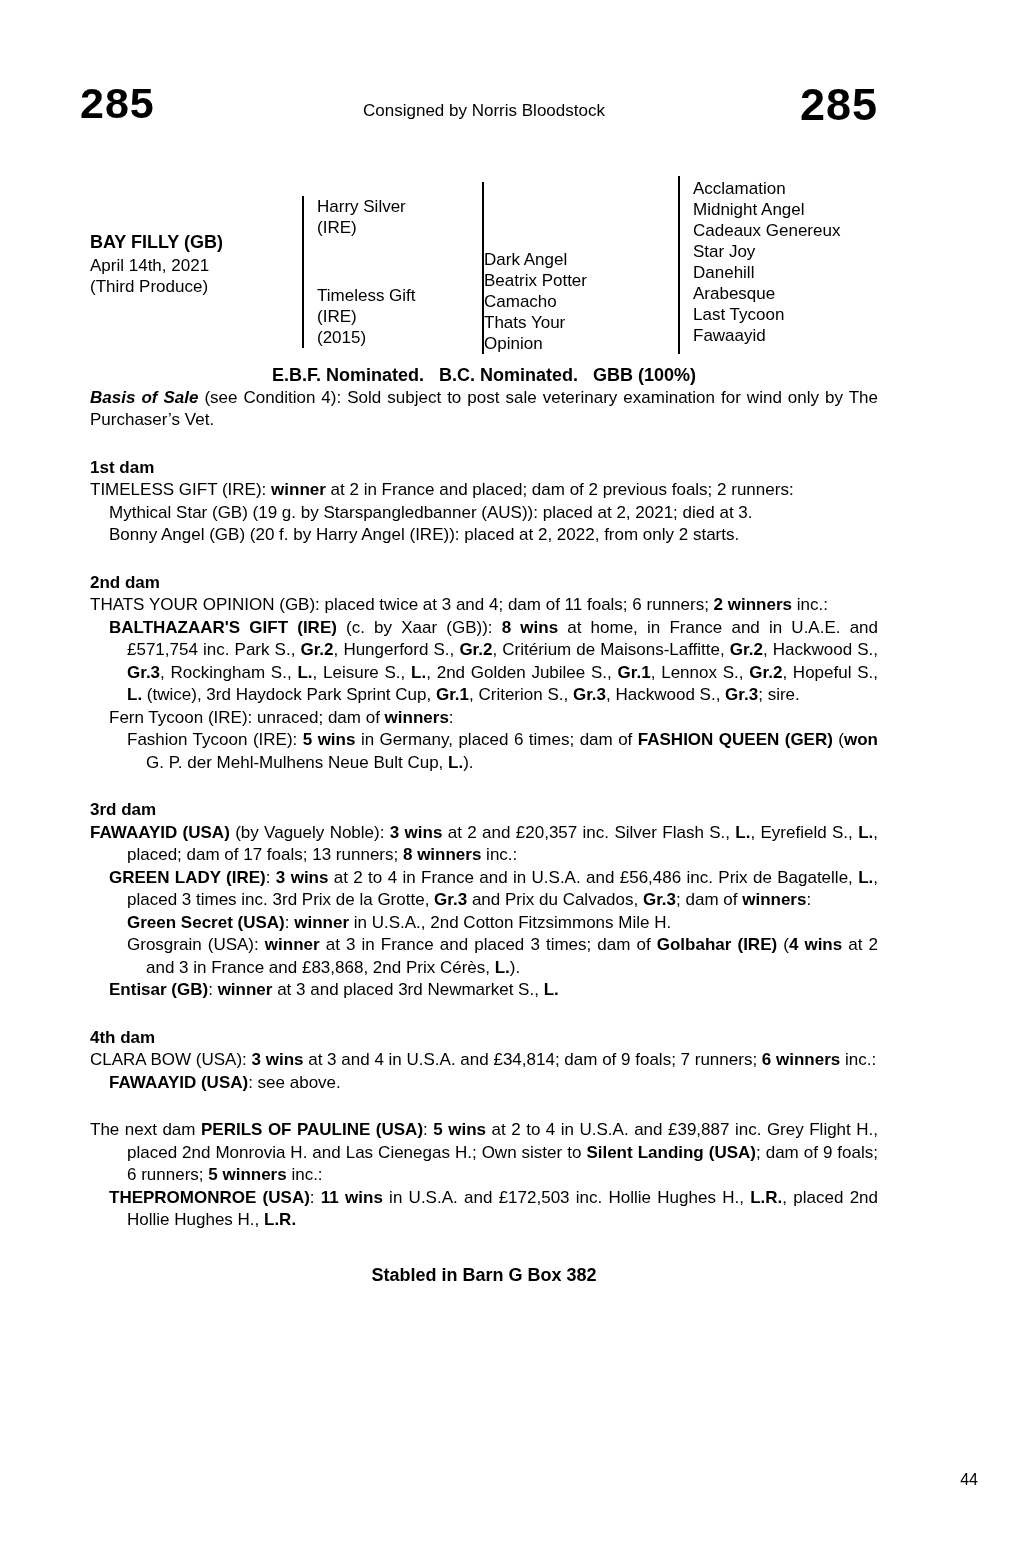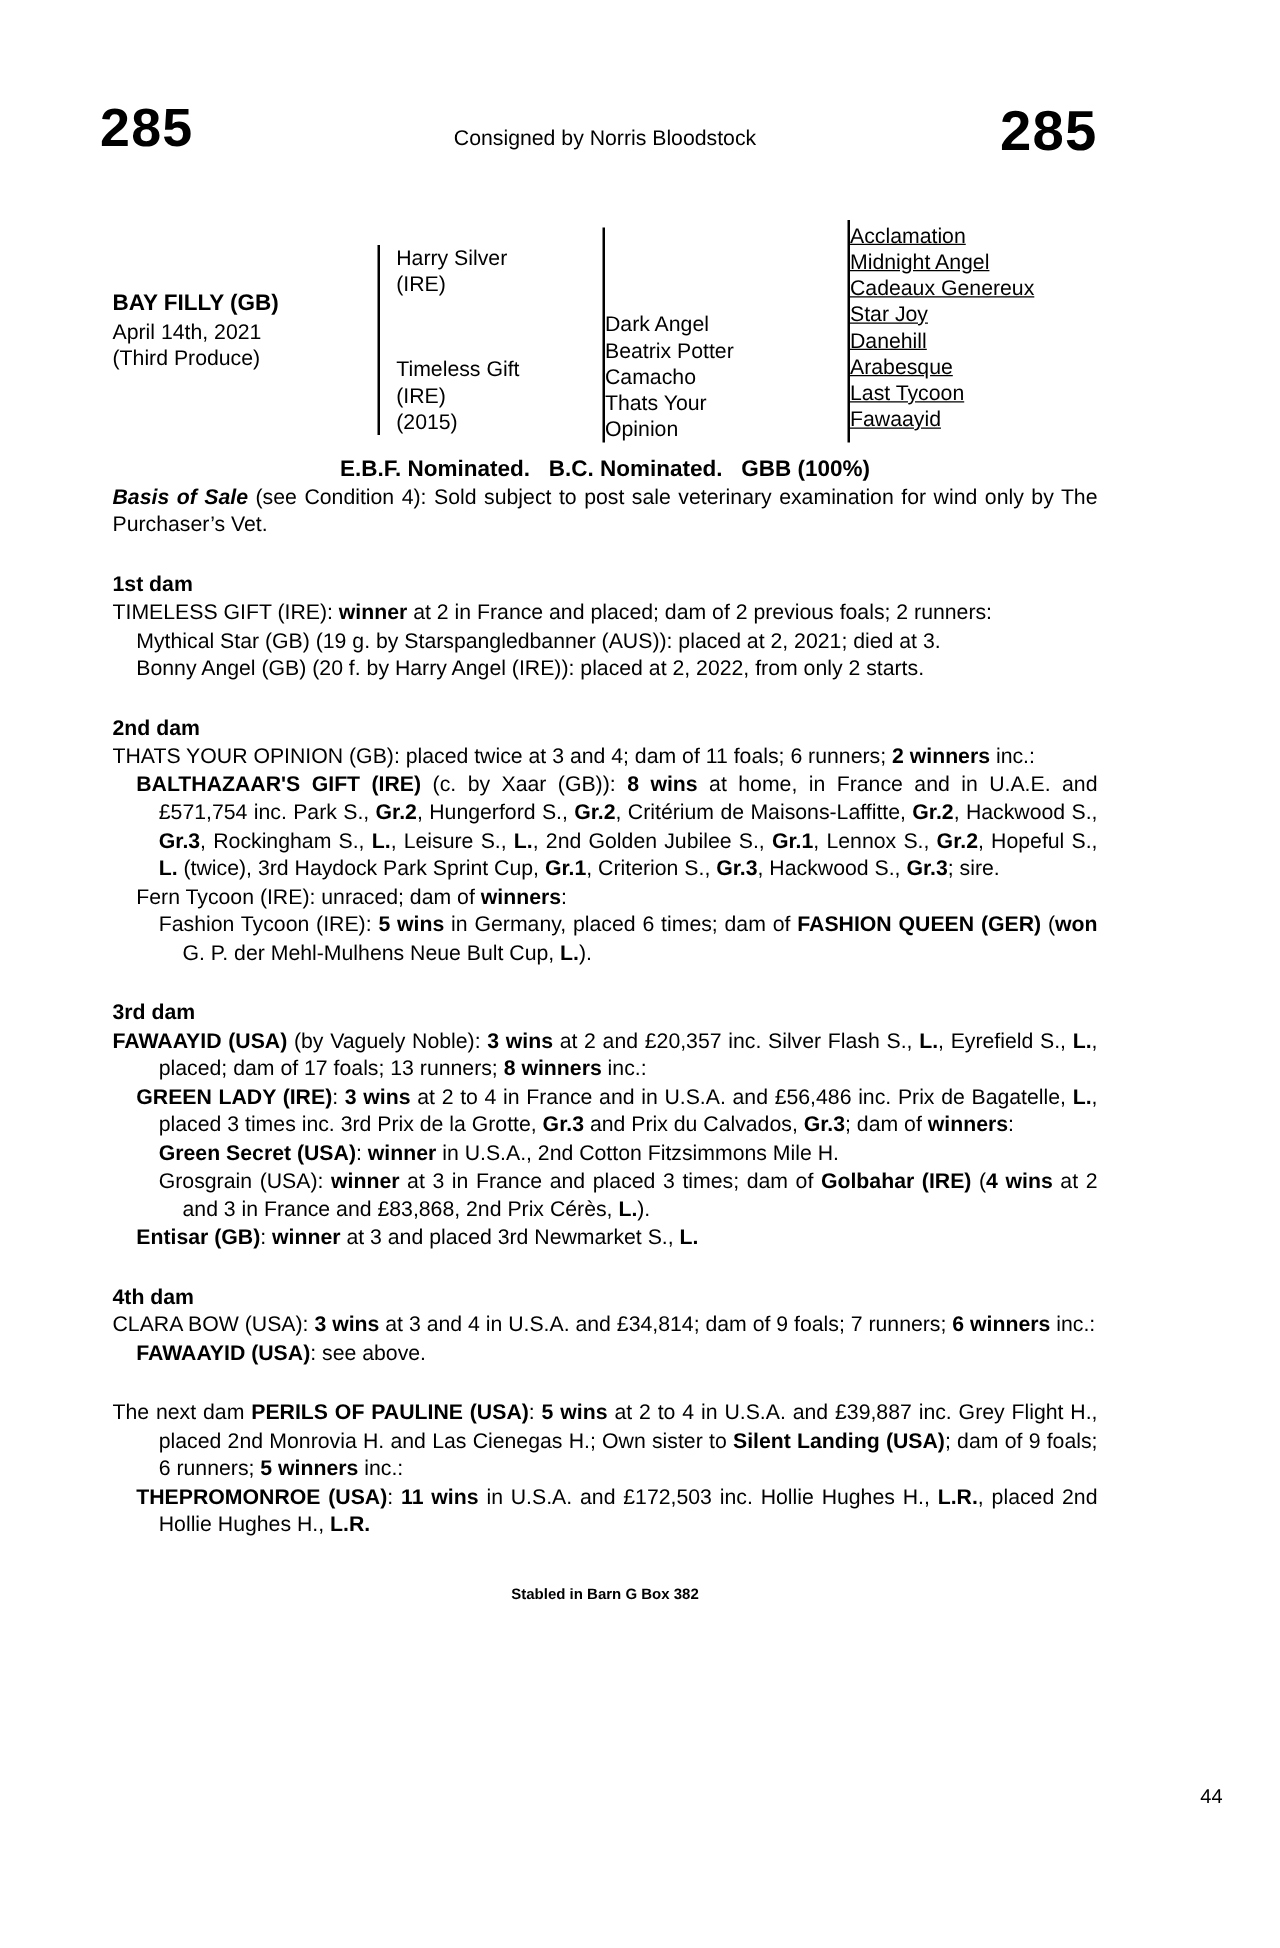--- a/index.html
+++ b/index.html
@@ -25,36 +25,36 @@
   
   .pedigree { display: flex; margin-top: 8px; height: 178px; font-size: 17px; line-height: 21px; }
   .ped-col1 { width: 212px; box-sizing: border-box; padding-top: 56px; }
   .ped-name { font-weight: bold; font-size: 18px; margin-bottom: 2px; }
   .ped-col2 { width: 180px; box-sizing: border-box; }
   .ped-col2-inner { margin-top: 20px; height: 152px; border-left: 2px solid #000; padding-left: 13px;
                     display: flex; flex-direction: column; justify-content: space-between; box-sizing: border-box; }
   .ped-col3 { width: 196px; box-sizing: border-box; }
   .ped-col3-inner { margin-top: 6px; height: 172px; border-left: 2px solid #000; padding-top: 10px;
                     display: flex; flex-direction: column; justify-content: flex-end; box-sizing: border-box; }
-  .ped-col4 { width: 200px; box-sizing: border-box; border-left: 2px solid #000; padding-top: 2px; text-decoration: underline; }
+  .ped-col4 { width: 200px; box-sizing: border-box; border-left: 2px solid #000; padding-left: 13px; padding-top: 2px; }
 
   
   .nominations { margin-top: 10px; text-align: center; font-weight: bold; font-size: 18px; white-space: pre-wrap; }
   .basis { margin-top: 3px; text-align: justify; }
 
   
   .dam-section { margin-top: 25px; }
   .dam-heading { margin: 0; font-size: 17px; font-weight: bold; }
   .para { margin: 0; text-align: justify; }
   .indent0 { padding-left: 37px; text-indent: -37px; }
   .indent1 { padding-left: 37px; text-indent: -18px; }
   .indent2 { padding-left: 56px; text-indent: -19px; }
 
-  .stabled { margin-top: 32px; text-align: center; font-weight: bold; font-size: 12px; }
-  .page-number { position: absolute; right: 46px; top: 1427px; font-size: 16px; }
+  .stabled { margin-top: 32px; text-align: center; font-weight: bold; font-size: 18px; }
+  .page-number { position: absolute; right: 46px; top: 1469px; font-size: 16px; }
 </style>
 </head>
 <body>
 
 <div class="page">
 
   <div class="header">
     <div class="lot-left">285</div>
     <div class="consignor">Consigned by Norris Bloodstock</div>
     <div class="lot-right">285</div>

